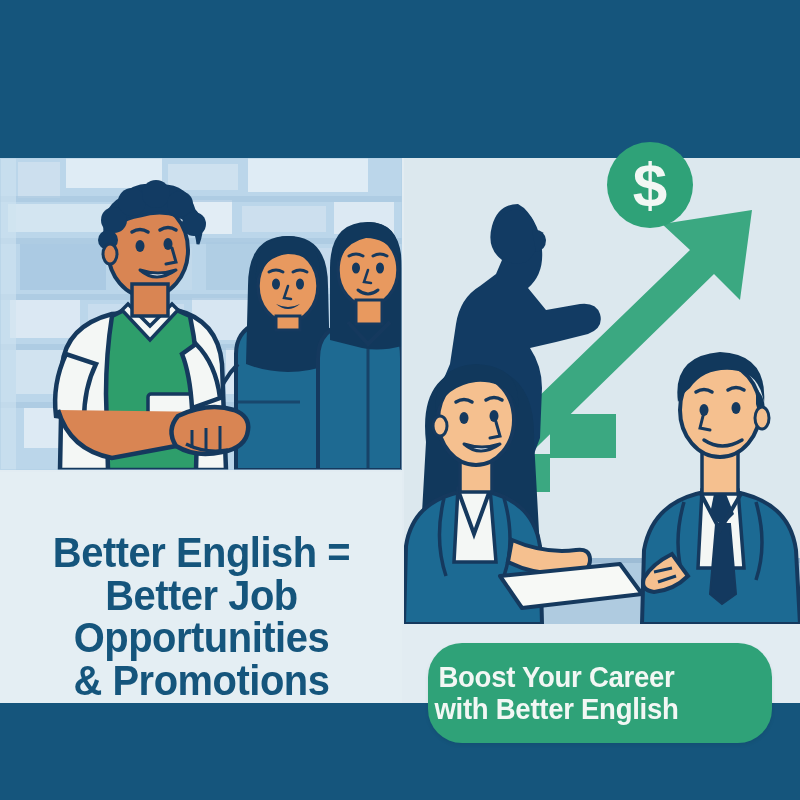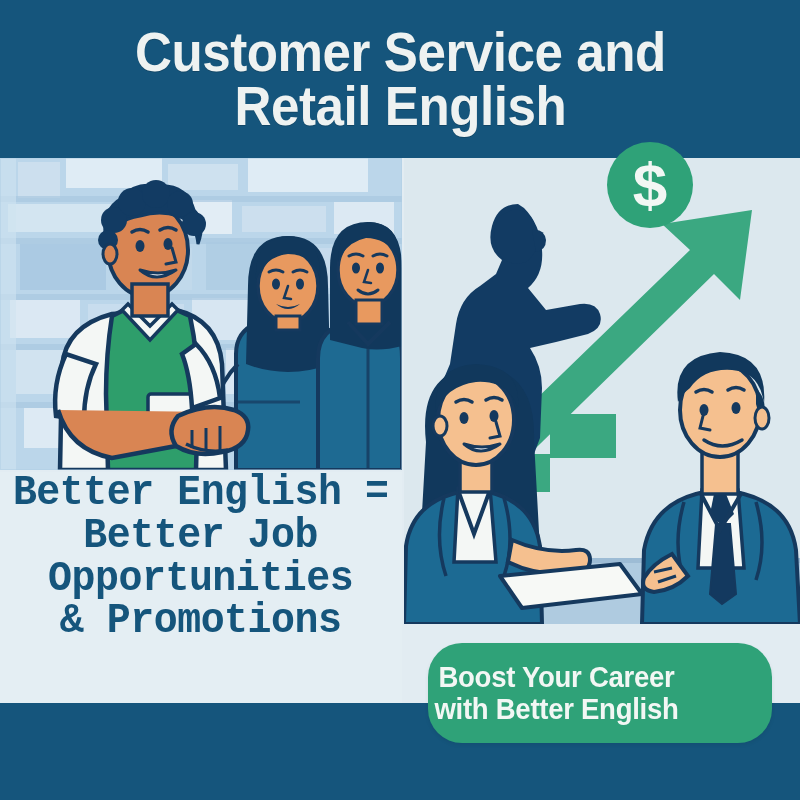--- a/index.html
+++ b/index.html
@@ -54,23 +54,22 @@
     position:absolute;left:404px;top:158px;width:396px;height:466px;
     background:#DCE8EE;
     overflow:hidden;
     z-index:2;
   }
 
   
   .promise{
     position:absolute;left:0;top:472px;width:402px;height:231px;
     background:#E4EEF3;
-    display:flex;align-items:flex-start;justify-content:center;
+    display:flex;align-items:flex-end;justify-content:center;
     z-index:3;
-    font-family:Liberation Mono, monospace;
   }
   .promise-text{
     color:#15557C;
     font-size:42px;
     font-weight:bold;
     line-height:1.02;
     text-align:center;
     letter-spacing:-0.5px;
     transform:scaleX(0.95);
     white-space:pre-line;
@@ -110,24 +109,20 @@
     position:absolute;left:605px;top:140px;width:90px;height:90px;
     z-index:5;
   }
   svg{display:block;}
 </style>
 </head>
 <body>
 
 <div id="poster">
 
-  <div class="header">
-    <h1 class="header-title">Customer Service and
-Retail English</h1>
-  </div>
 
   <div class="canvas"></div>
 
   <div class="panel-left">
     <svg width="402" height="312" viewBox="0 0 402 312">
       <rect x="0" y="0" width="402" height="312" fill="#BBD6EA"></rect>
 
       <g opacity="0.85">
         <rect x="18" y="4" width="42" height="36" fill="#CFE1EF"></rect>
         <rect x="66" y="0" width="96" height="30" fill="#E6F0F7"></rect>

